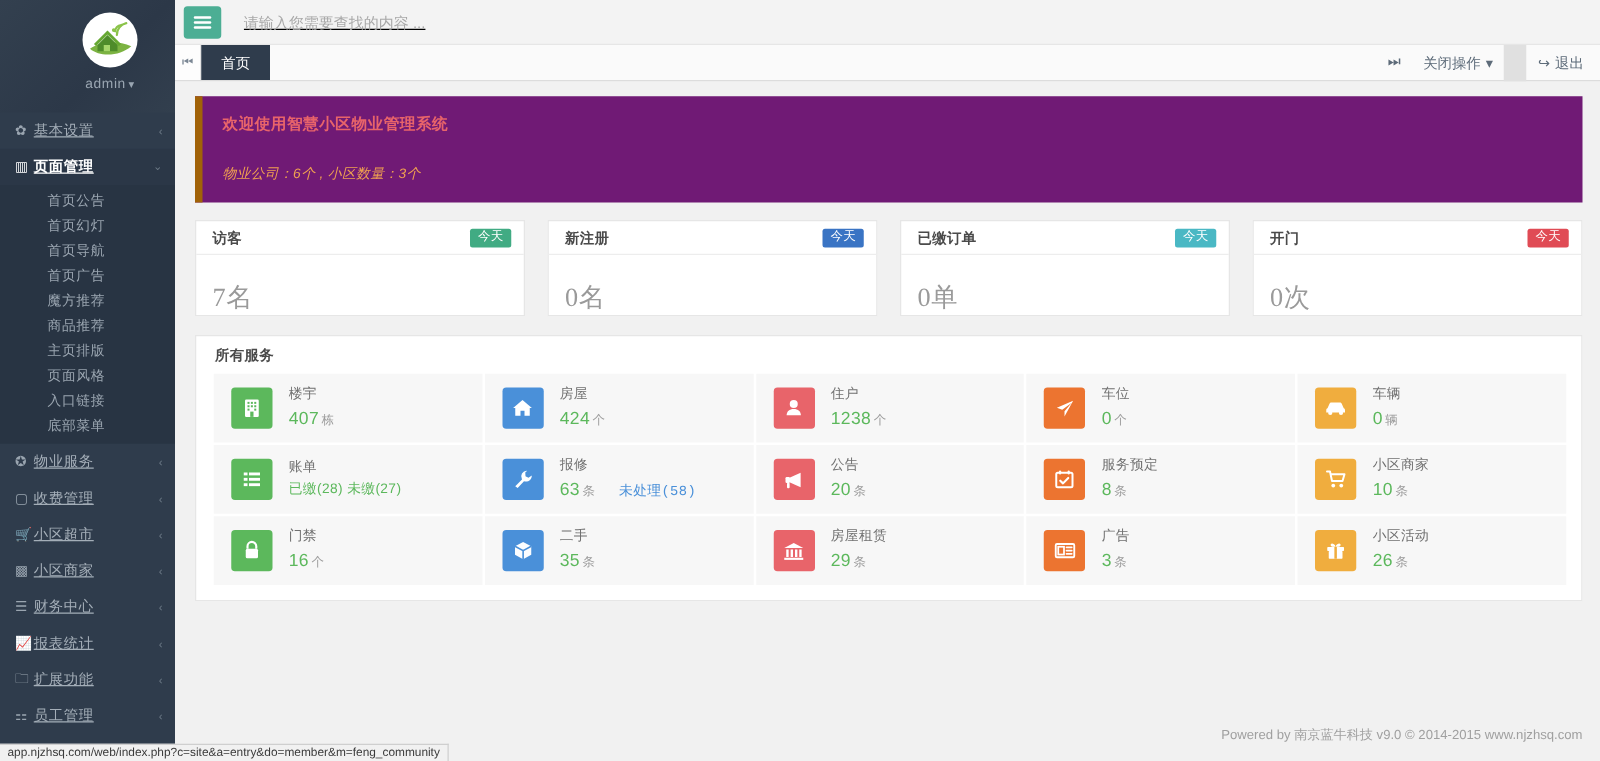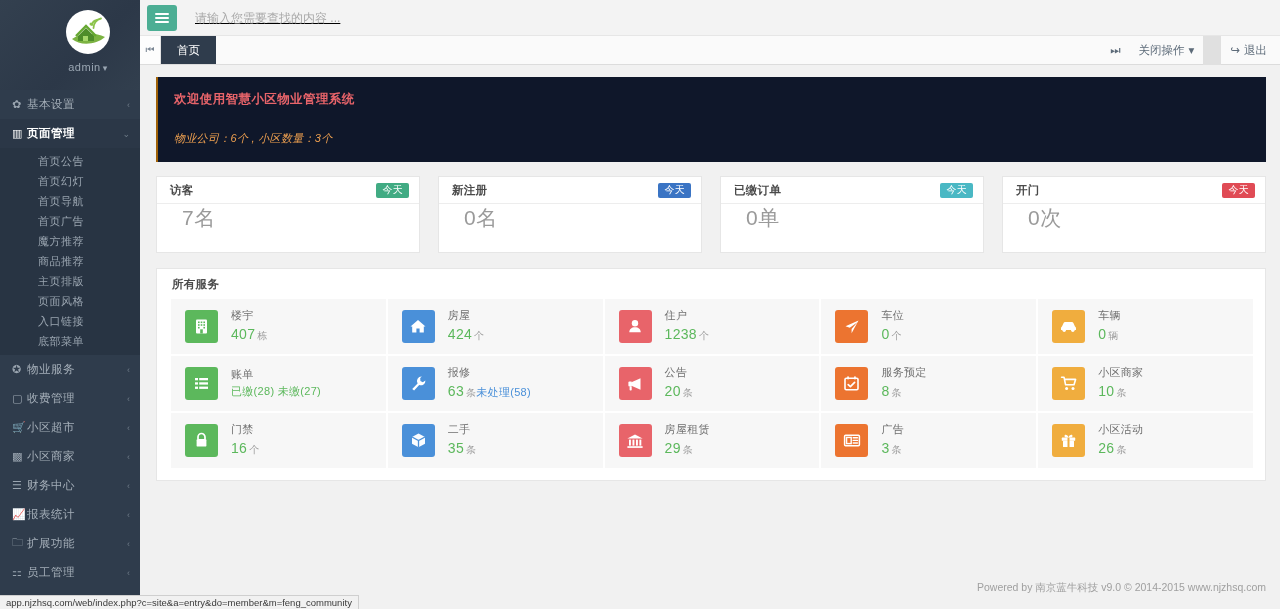--- a/index.html
+++ b/index.html
@@ -35,21 +35,21 @@
   .menu { list-style: none; }
   .menu-item {
     height: 29px; display: flex; align-items: center;
     padding: 0 10px 0 12px; color: #a4aeb8; font-size: 11.5px;
     cursor: pointer; position: relative;
   }
   .menu-item .mi-icon {
     width: 15px; font-size: 11px; color: #9aa5b0; display:inline-flex;
     align-items:center; justify-content:flex-start;
   }
-  .menu-item .mi-label { flex: 1; letter-spacing: .5px; }
+  .menu-item .mi-label { flex: 1; letter-spacing: .5px; text-decoration: underline; }
   .menu-item .mi-arrow { font-size: 9px; color: #6e7b88; }
   .menu-item.open { background: #2b3747; color: #fff; }
   .menu-item.open .mi-label { color: #fff; font-weight: bold; }
   .menu-item.open .mi-icon { color: #fff; }
 
   .submenu { list-style: none; background: #283443; padding: 3px 0 4px 0; }
   .submenu li {
     height: 20px; line-height: 20px; font-size: 11px; color: #9aa5b0;
     padding-left: 38px; cursor: pointer; letter-spacing: .5px;
   }
@@ -97,39 +97,39 @@
   .tabbar-right > div {
     padding: 0 9px; height: 29px; display: flex; align-items: center;
     gap: 4px; cursor: pointer;
   }
   .tb-sep { width:1px; height:14px; background:#e0e0e0; }
 
   .content { padding: 12px 14px 0 16px; height: 544px; overflow: hidden; }
 
   
   .welcome {
-    background: #0f172a; border-left: 2px solid #a16207;
+    background: #701a75; border-left: 6px solid #a16207;
     padding: 14px 18px 16px 16px; margin-bottom: 14px;
   }
   .welcome-title { font-size: 12.5px; color: #e8646a; font-weight: bold; letter-spacing:.4px;}
   .welcome-sub { font-size: 11px; color: #f0a150; margin-top: 23px; letter-spacing:.3px;font-style:italic;}
 
   
   .stats { display: flex; gap: 18px; margin-bottom: 15px; }
   .stat-card { flex: 1; background: #fff; border: 1px solid #e6e6e6; }
   .stat-head {
     height: 27px; display: flex; align-items: center; justify-content: space-between;
     padding: 0 10px 0 13px; border-bottom: 1px solid #ededed;
   }
   .stat-title { font-size: 11.5px; color: #4a4a4a; font-weight: bold; letter-spacing:.3px;}
   .badge {
     font-size: 10px; color: #fff; padding: 2px 6px 3px; border-radius: 2px;
     line-height: 1; letter-spacing:.3px;
   }
-  .stat-body { height: 48px; display: flex; align-items: flex-start; padding: 0 25px; }
+  .stat-body { height: 48px; display: flex; align-items: flex-end; padding: 0 13px; font-family: Liberation Serif, serif; }
   .stat-value { font-size: 21px; color: #9a9a9a; font-weight: 300; letter-spacing:.5px;}
 
   
   .services-panel { background: #fff; border: 1px solid #e6e6e6; }
   .services-head {
     height: 30px; display: flex; align-items: center; padding-left: 15px;
     font-size: 11.5px; color: #4a4a4a; font-weight: bold; letter-spacing:.3px;
   }
   .services-grid {
     display: grid; grid-template-columns: repeat(5, 1fr);
@@ -141,21 +141,21 @@
   }
   .svc-icon {
     width: 33px; height: 33px; border-radius: 3px; flex: 0 0 33px;
     display: flex; align-items: center; justify-content: center; color: #fff;
   }
   .svc-icon svg { display:block; }
   .svc-text { margin-left: 13px; line-height: 1.25; }
   .svc-name { font-size: 11px; color: #707070; letter-spacing:.3px;}
   .svc-val { font-size: 14px; color: #5cb85c; margin-top: 3px; letter-spacing:.3px;}
   .svc-val .unit { font-size: 10px; color: #9b9b9b; margin-left: 2px; }
-  .svc-val .sub-blue { font-size: 11px; color: #4a90d9; margin-left: 0;}
+  .svc-val .sub-blue { font-size: 11px; color: #4a90d9; margin-left: 19px; font-family: Liberation Mono, monospace;}
   .svc-val.small { font-size: 11px; color: #5cb85c; }
 
   
   .footer {
     position: absolute; bottom: 14px; right: 14px;
     font-size: 10.5px; color: #a0a0a0;
   }
 
   
   .statusbar {

